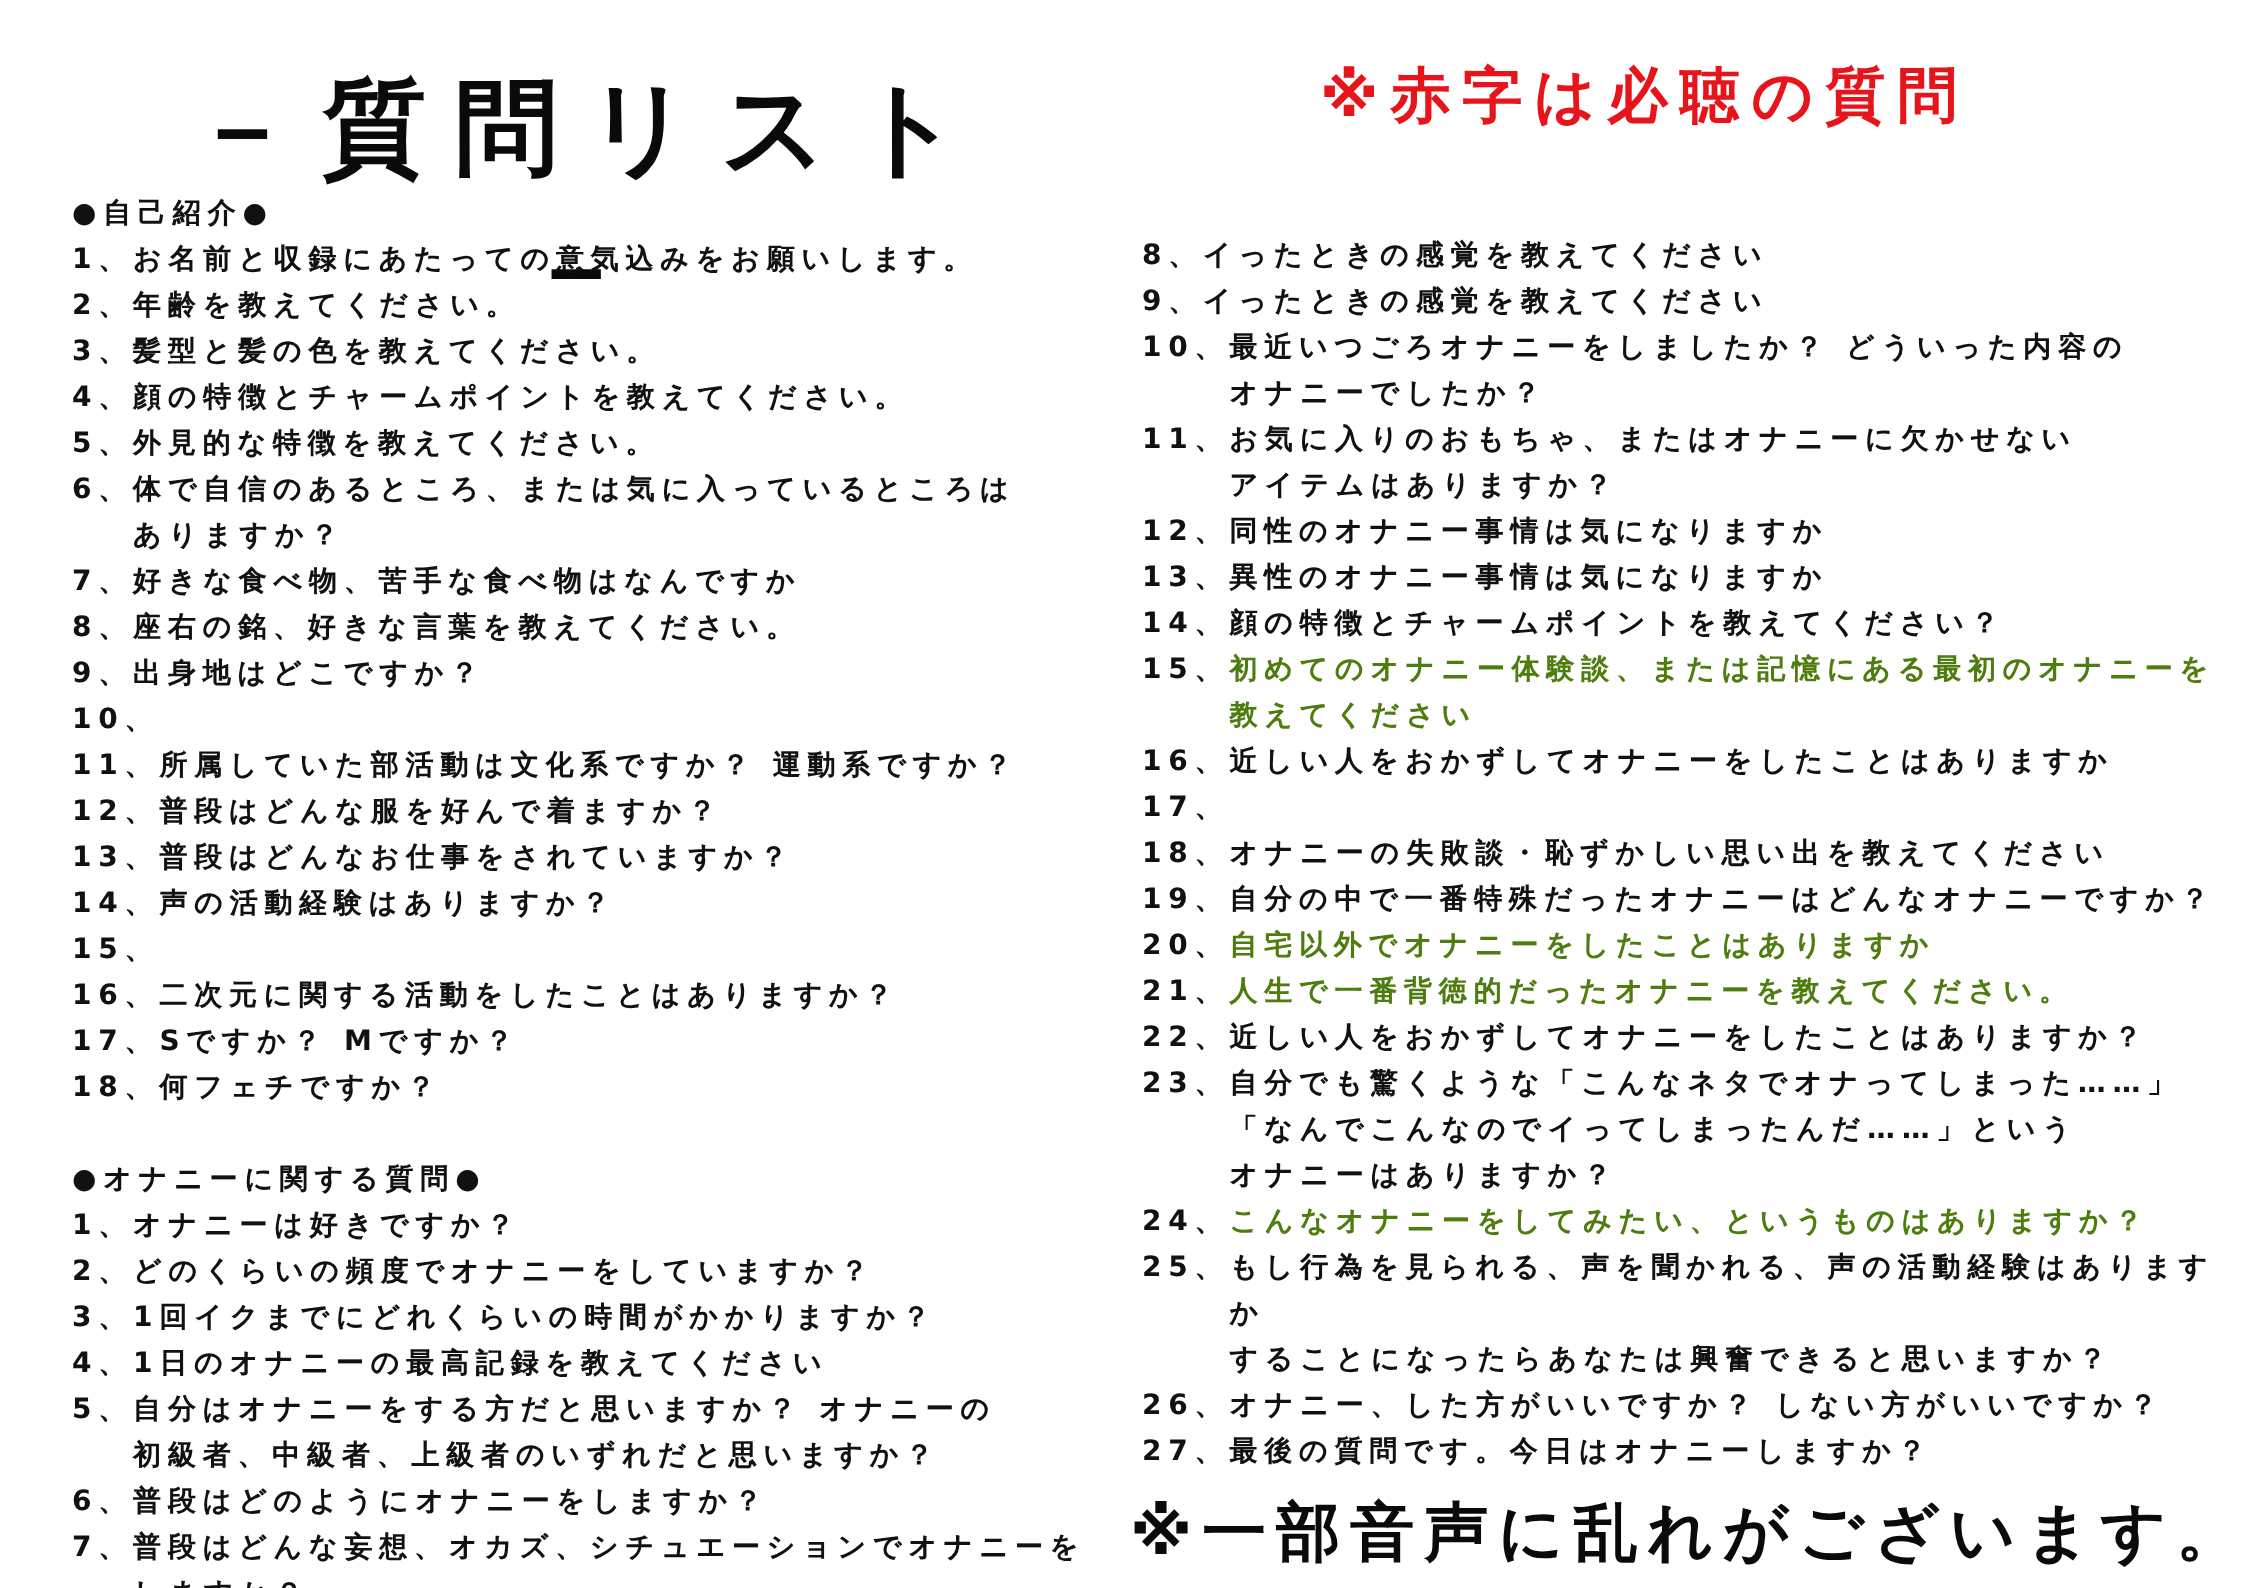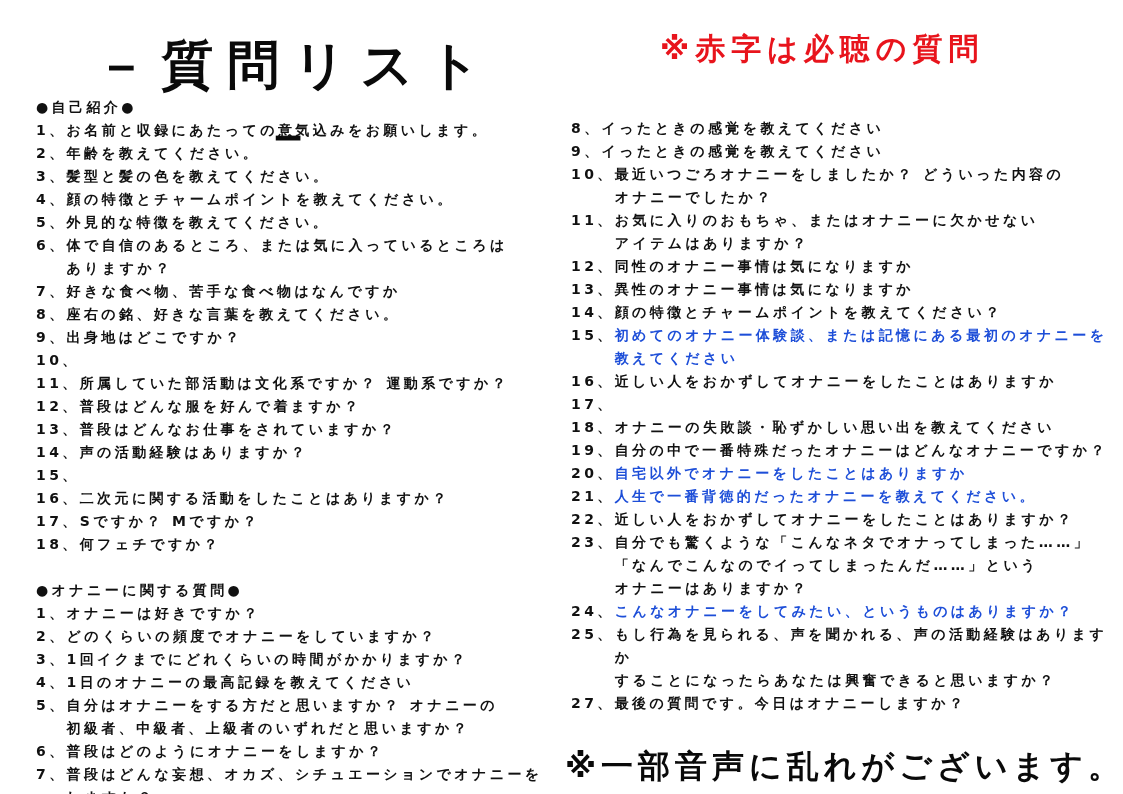--- a/index.html
+++ b/index.html
@@ -27,21 +27,21 @@
     position: absolute;
     font-size: 14px; font-weight: bold; letter-spacing: 3.4px;
     line-height: 23px;
   }
   .col-left { left: 36px; top: 96px; width: 510px; }
   .col-right { left: 571px; top: 117px; width: 548px; }
   .section-heading { white-space: nowrap; }
   .q { display: flex; white-space: nowrap; }
   .q .num { flex: 0 0 auto; }
   .q .txt { white-space: pre-line; }
-  .q .txt.red { color: #1d4ed8; }
+  .q .txt.red { color: #4d7c0f; }
   .gap { height: 23px; }
 </style>
 </head>
 <body>
 
 <div class="page-title">－質問リスト－</div>
 <div class="red-note">※赤字は必聴の質問</div>
 
 <div class="col col-left">
   <div class="section-heading">●自己紹介●</div>
@@ -227,19 +227,23 @@
       <div class="q">
         <span class="num">24、</span>
         <span class="txt red">こんなオナニーをしてみたい、というものはありますか？</span>
       </div>
       <div class="q">
         <span class="num">25、</span>
         <span class="txt">もし行為を見られる、声を聞かれる、声の活動経験はありますか
 することになったらあなたは興奮できると思いますか？</span>
       </div>
       <div class="q">
+        <span class="num">26、</span>
+        <span class="txt">オナニー、した方がいいですか？ しない方がいいですか？</span>
+      </div>
+      <div class="q">
         <span class="num">27、</span>
         <span class="txt">最後の質問です。今日はオナニーしますか？</span>
       </div>
     </div>
 </div>
 
 <div class="bottom-note">※一部音声に乱れがございます。</div>
 
 </body></html>

